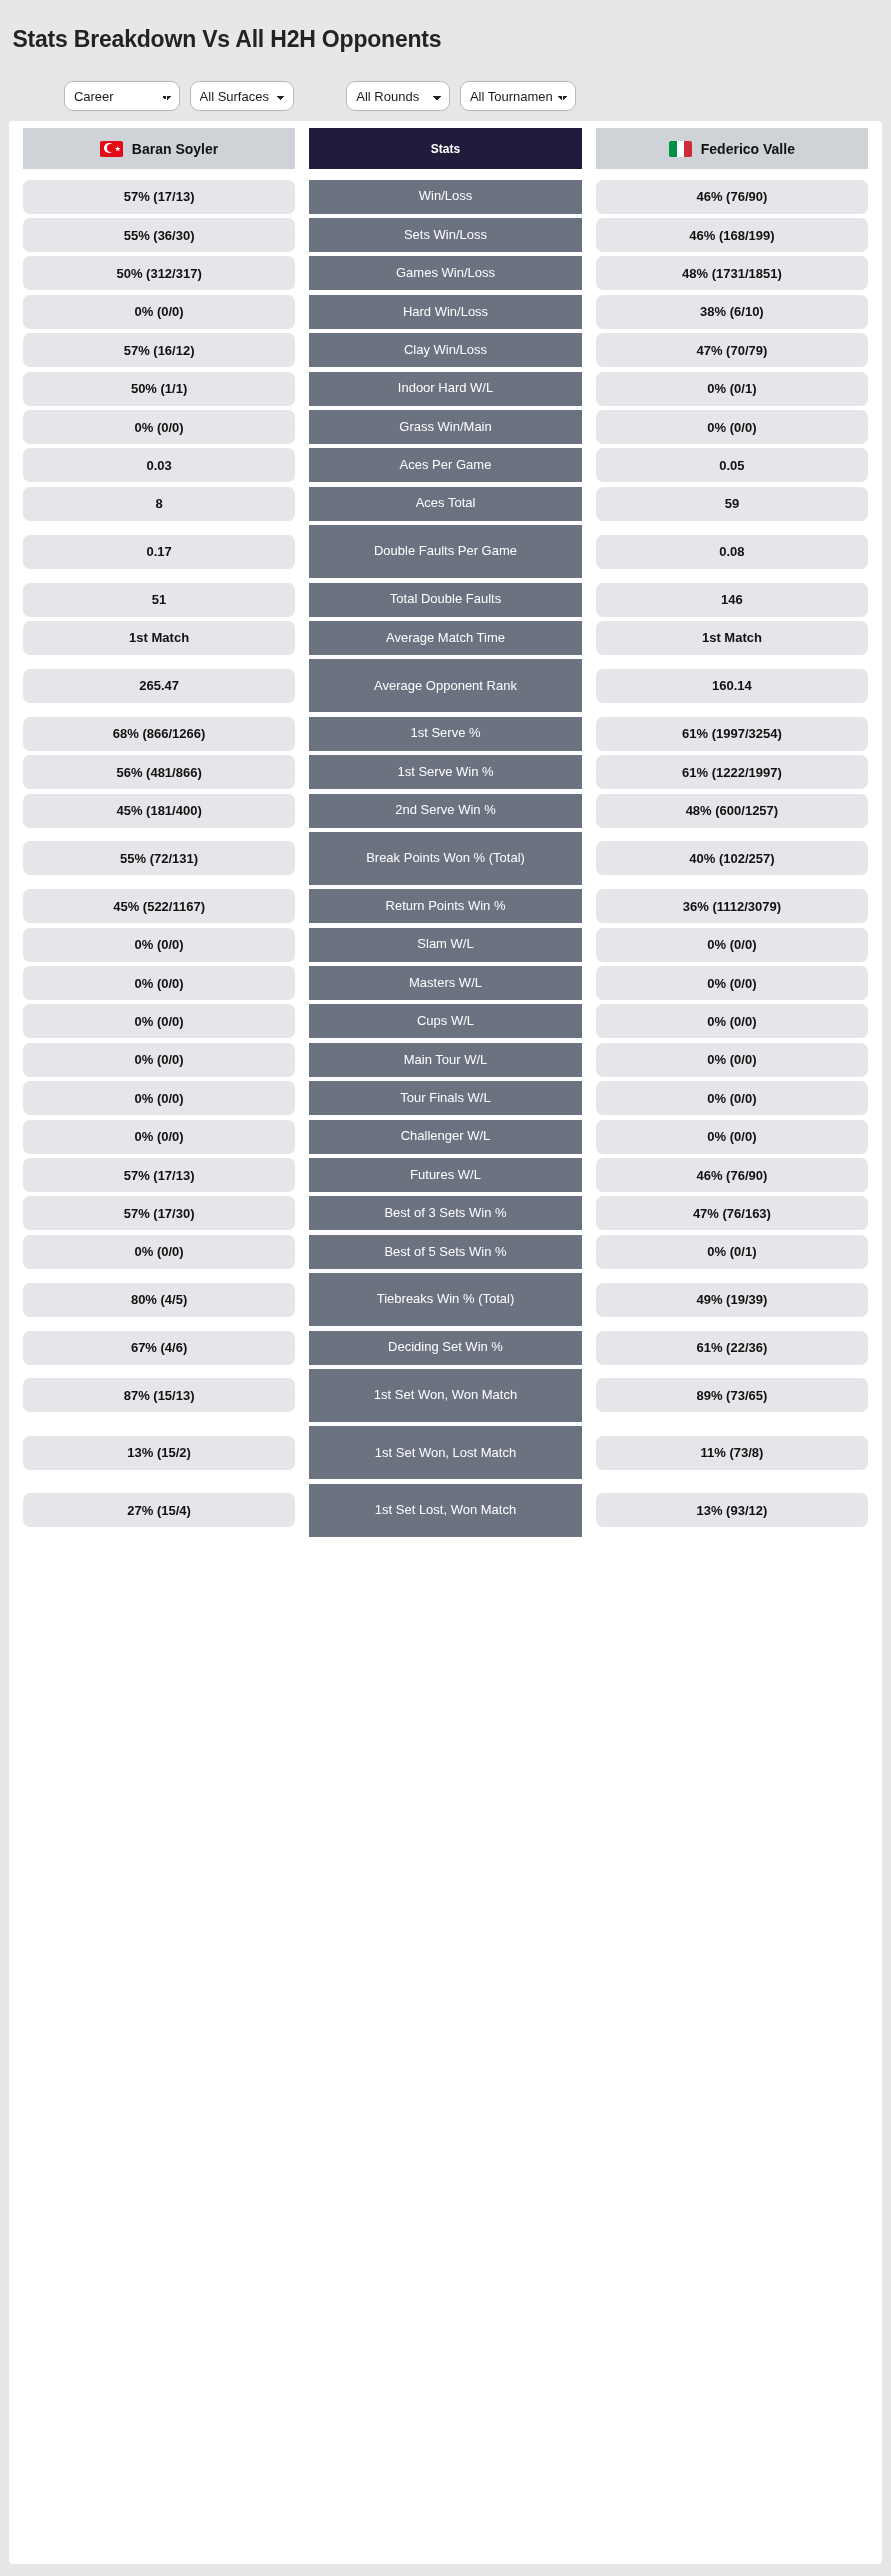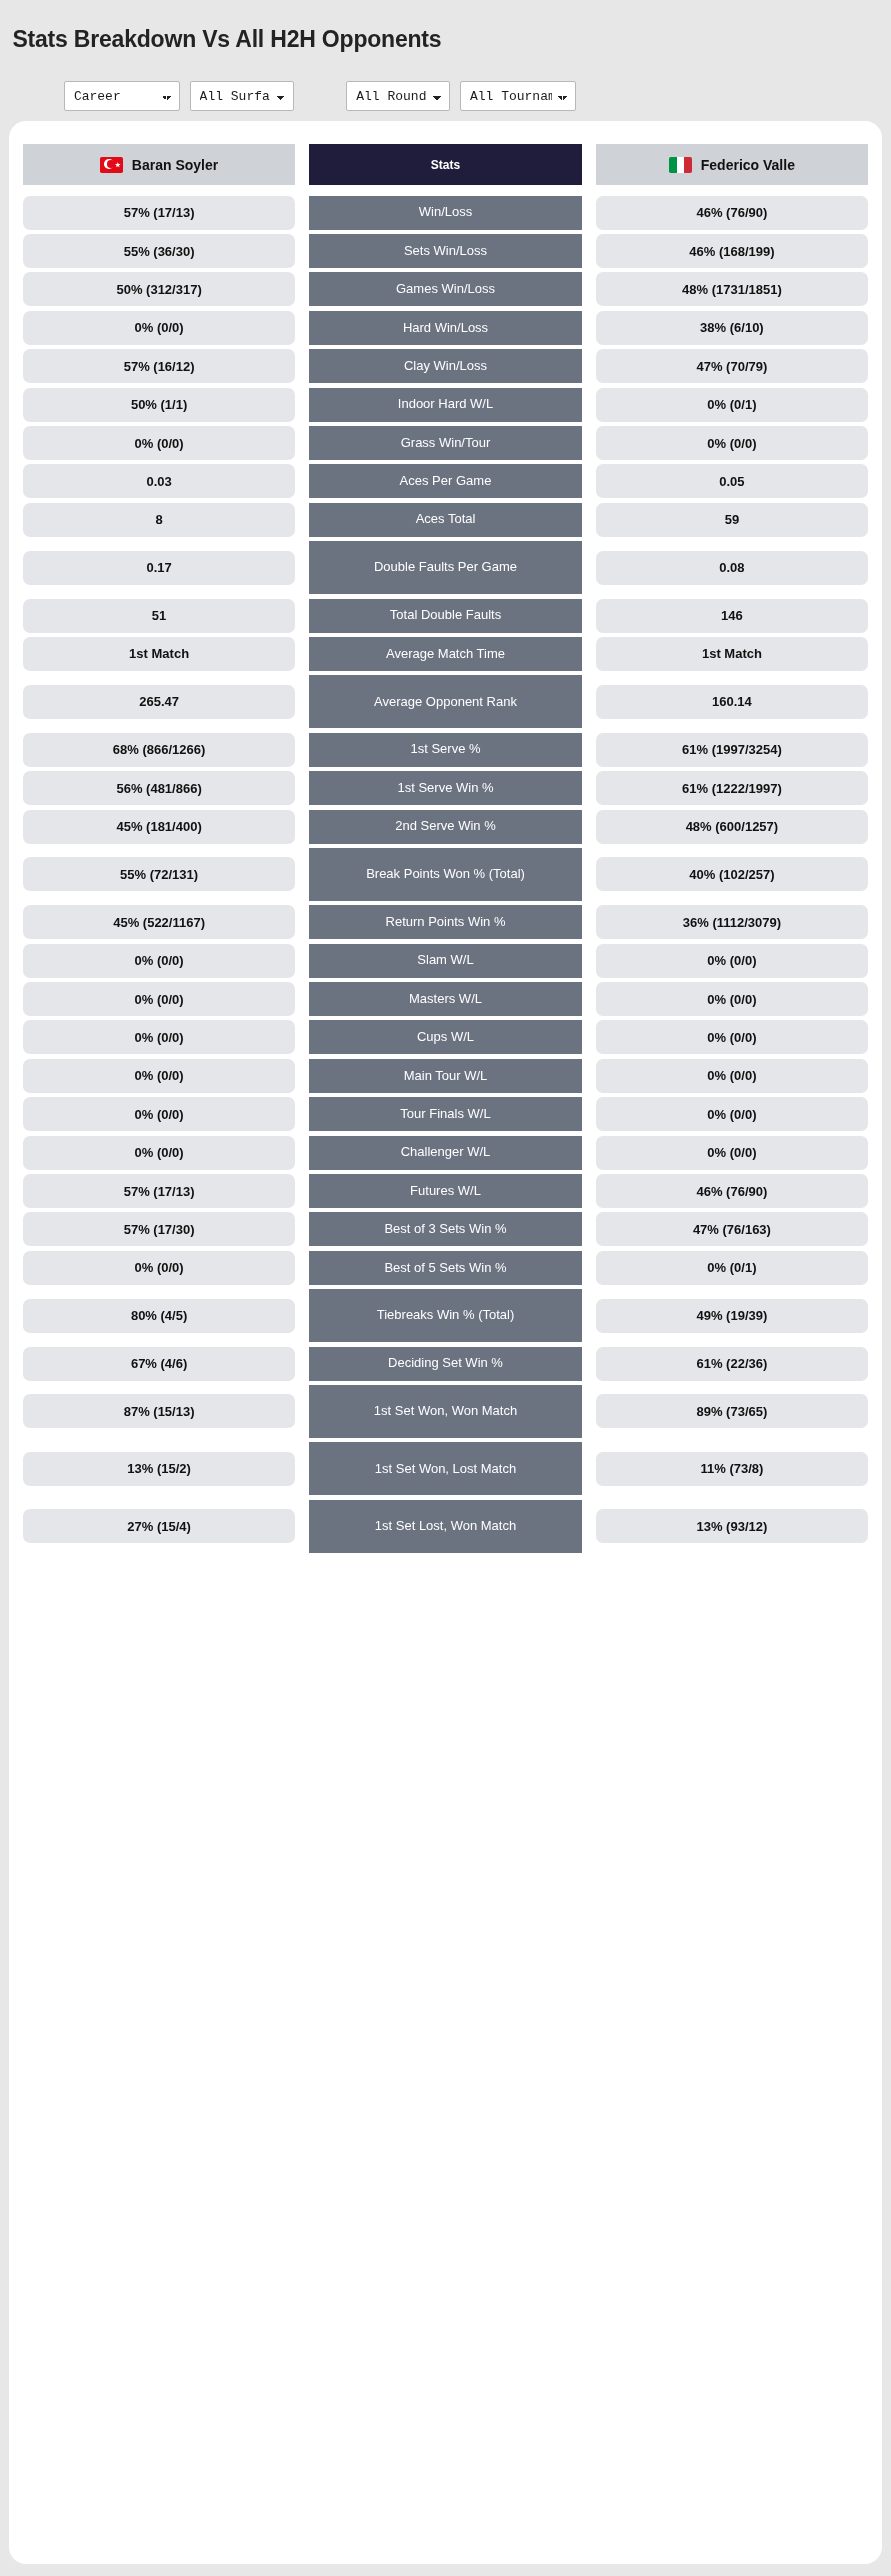--- a/index.html
+++ b/index.html
@@ -28,46 +28,46 @@
     display: flex;
     gap: 9.7px;
     padding: 12.4px 0 0 64px;
     align-items: center;
   }
   .filter-select {
     appearance: none;
     -webkit-appearance: none;
     background: #ffffff;
     border: 0.9px solid #b8b8b8;
-    border-radius: 2px;
+    border-radius: 9px;
     height: 30px;
     font-size: 13px;
     color: #1b1b1b;
-    font-family: Liberation Mono, monospace;
+    font-family: Liberation Sans, sans-serif;
     padding: 0 23px 0 8.9px;
     background-image:
       linear-gradient(45deg, transparent 50%, #222 50%),
       linear-gradient(135deg, #222 50%, transparent 50%);
     background-position:
       calc(100% - 12.4px) 13.3px,
       calc(100% - 8px) 13.3px;
     background-size: 4.4px 4.4px, 4.4px 4.4px;
     background-repeat: no-repeat;
     cursor: pointer;
   }
   .fs-0 { width: 116px; }
   .fs-1 { width: 104px; }
   .fs-2 { width: 104px; margin-left: 43px; }
   .fs-3 { width: 116px; }
 
   .card {
     background: #ffffff;
-    border-radius: 17px;
+    border-radius: 4px;
     margin: 9.7px 8.9px 8.9px 8.9px;
-    padding: 23px 0 37px 0;
+    padding: 7px 0 37px 0;
     min-height: 2443px;
   }
   .grid {
     display: flex;
     flex-direction: column;
     gap: 4.4px;
     padding: 0 14px;
   }
   .row {
     display: grid;
@@ -236,21 +236,21 @@
             <div class="cell-mid">Clay Win/Loss</div>
             <div class="cell">47% (70/79)</div>
           </div>
           <div class="row">
             <div class="cell">50% (1/1)</div>
             <div class="cell-mid">Indoor Hard W/L</div>
             <div class="cell">0% (0/1)</div>
           </div>
           <div class="row">
             <div class="cell">0% (0/0)</div>
-            <div class="cell-mid">Grass Win/Tour</div>
+            <div class="cell-mid">Grass Win/Main</div>
             <div class="cell">0% (0/0)</div>
           </div>
           <div class="row">
             <div class="cell">0.03</div>
             <div class="cell-mid">Aces Per Game</div>
             <div class="cell">0.05</div>
           </div>
           <div class="row">
             <div class="cell">8</div>
             <div class="cell-mid">Aces Total</div>

